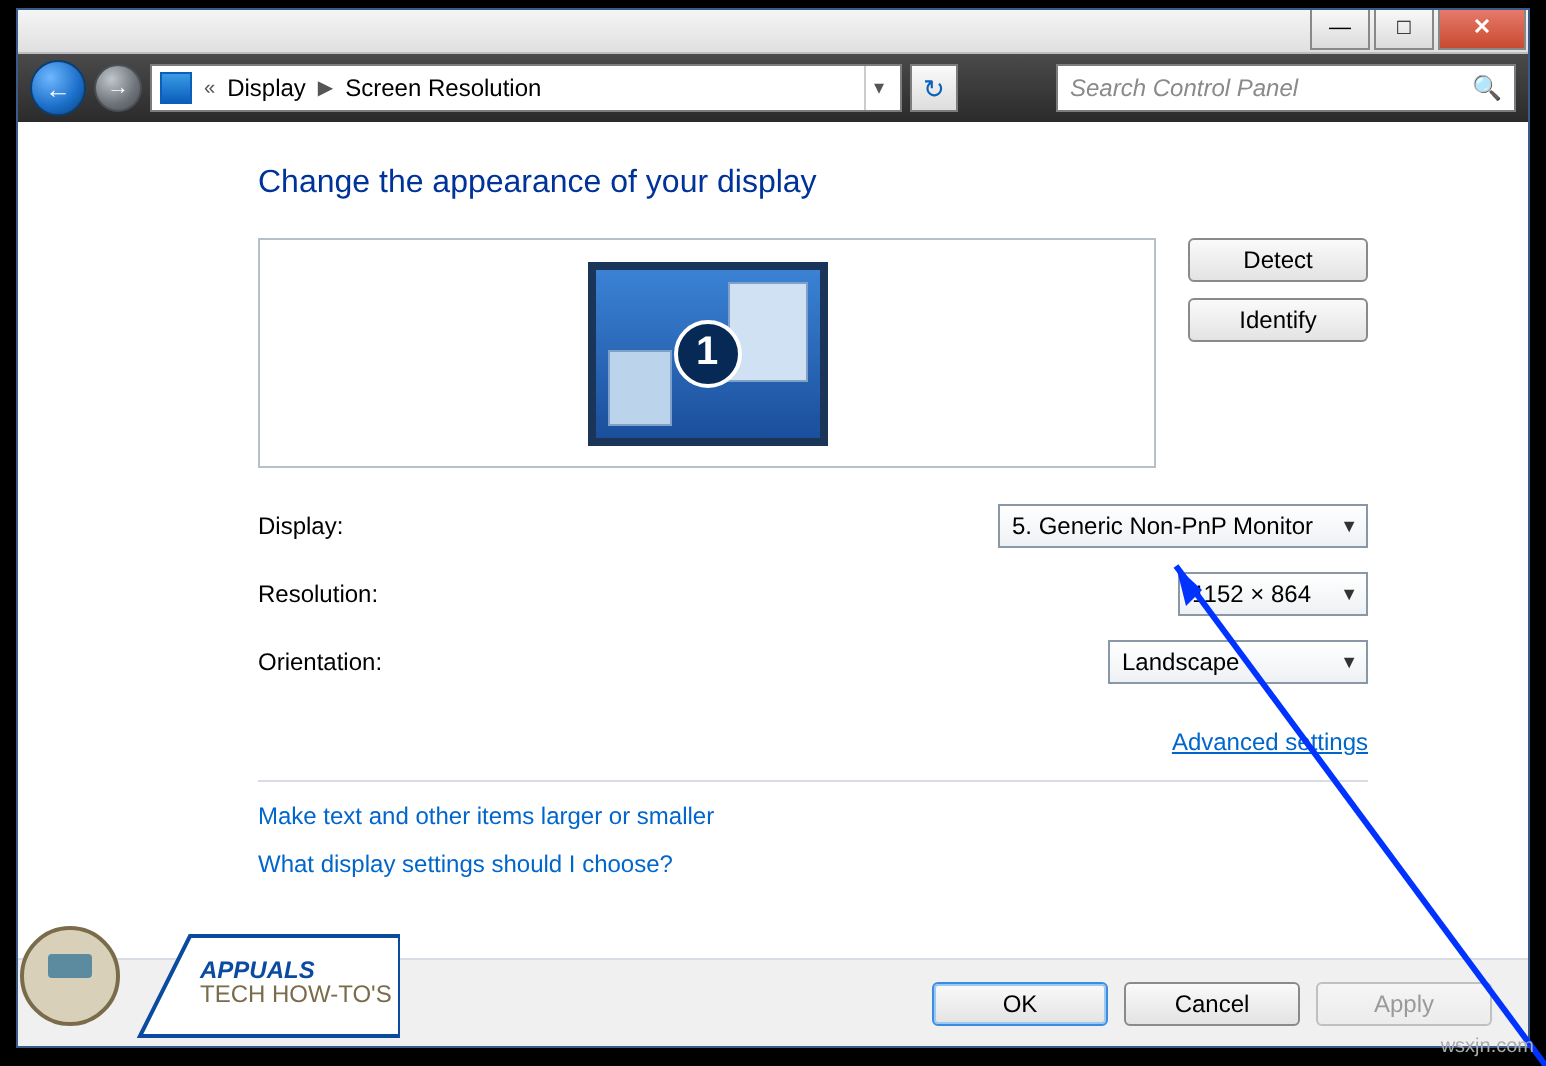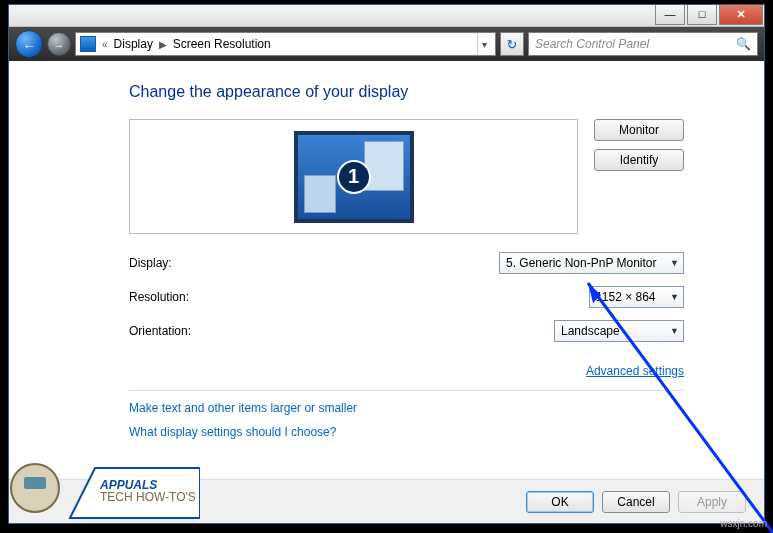--- a/index.html
+++ b/index.html
@@ -12,21 +12,21 @@
   .titlebtn.close { width: 44px; background: linear-gradient(#e57a6a,#c94a30); color:#fff; font-weight:bold; }
 
   .navbar { height: 34px; background: linear-gradient(#4a4a4a,#2b2b2b); display:flex; align-items:center; padding: 0 6px; gap:4px; }
   .navorb { width:28px; height:28px; border-radius:50%; background: radial-gradient(circle at 35% 30%, #6fb7ff, #1a6ec8 60%, #0b3e73); border:1px solid #0b3e73; display:flex; align-items:center; justify-content:center; color:#fff; font-size:13px; }
   .navorb.fwd { background: radial-gradient(circle at 35% 30%, #bfc6cc, #6c7278 60%, #4a4f54); border-color:#4a4f54; width:24px;height:24px;font-size:11px; }
   .addressbar { flex:1; height:24px; background:#fff; border:1px solid #7c7c7c; display:flex; align-items:center; padding:0 4px; gap:6px; }
   .addressbar .icon-cp { width:16px; height:16px; background: linear-gradient(#3a9be6,#0b5fbb); border:1px solid #0b5fbb; }
   .crumb-sep { color:#555; font-size:10px; }
   .addr-drop { margin-left:auto; color:#555; font-size:10px; padding:0 4px; border-left:1px solid #ccc; height:100%; display:flex;align-items:center;}
   .refresh { width:24px;height:24px; background:linear-gradient(#fafafa,#ddd); border:1px solid #7c7c7c; display:flex;align-items:center;justify-content:center;color:#0a63bb;font-size:13px;}
-  .searchbox { width:230px; height:24px; background:#fff; border:1px solid #7c7c7c; display:flex; align-items:center; padding:0 6px; color:#8a8a8a; font-style:italic; position:relative; }
+  .searchbox { width:230px; height:24px; background:#fff; border:1px solid #7c7c7c; display:flex; align-items:center; padding:0 6px; color:#8a8a8a; font-style:italic; position:relative;margin-left:45px; }
   .searchbox .mag { margin-left:auto; font-style:normal; color:#5c7fa6; }
 
   .content { flex:1; padding: 22px 80px 0 100px; overflow:hidden; position:relative;margin-left:20px; }
   .heading { color:#003399; font-size:16px; margin-bottom:18px; }
 
   .preview-row { display:flex; align-items:flex-start; }
   .preview-box { flex:1; height:115px; border:1px solid #b7c0c9; background:#fff; display:flex; align-items:center; justify-content:center; }
   .monitor { width:120px; height:92px; background:linear-gradient(#3b82d4,#1a4f9c); border:4px solid #1a3558; position:relative; display:flex; align-items:center; justify-content:center; overflow:hidden;}
   .monitor::before{content:"";position:absolute;left:6px;bottom:6px;width:30px;height:36px;background:#bcd3ec;border:1px solid #7fa1c9;}
   .monitor::after{content:"";position:absolute;right:6px;top:6px;width:38px;height:48px;background:#d0e1f3;border:1px solid #7fa1c9;}
@@ -44,21 +44,21 @@
   .combo.display{min-width:185px;} .combo.res{min-width:95px;} .combo.orient{min-width:130px;}
 
   .adv-row { text-align:right; margin-top:22px; }
   .link { color:#0066cc; text-decoration:underline; cursor:pointer; }
   .adv-row .link { text-decoration:underline; }
 
   .divider { border-top:1px solid #d7dde3; margin-top:12px; margin-bottom:10px; }
   .help-links .link { display:block; text-decoration:none; margin-bottom:10px; }
 
   .footer { height:44px; border-top:1px solid #d7dde3; background:#f0f0f0; display:flex; align-items:center; justify-content:flex-end; padding:0 18px; gap:8px; }
-  .footer .winbtn { width:68px; }
+  .footer .winbtn { width:88px; }
 
   .watermark { position:absolute; right:6px; bottom:4px; color:#aaa; font-size:10px; }
   .arrow-annot { position:absolute; right:0; bottom:0; width:300px; height:300px; pointer-events:none; }
   .appuals { position:absolute; left:0; bottom:0; width:200px; height:100px; pointer-events:none; }
 </style>
 </head>
 <body>
 
 <div class="window">
 
@@ -89,21 +89,21 @@
   <div class="content">
     <div class="heading">Change the appearance of your display</div>
 
     <div class="preview-row">
       <div class="preview-box">
         <div class="monitor">
           <div class="mon-num">1</div>
         </div>
       </div>
       <div class="side-btns">
-        <button class="winbtn">Monitor</button>
+        <button class="winbtn">Detect</button>
         <button class="winbtn">Identify</button>
       </div>
     </div>
 
     <div class="form">
       <div class="form-row">
         <label>Display:</label>
         <div class="combo display">
           <span>5. Generic Non-PnP Monitor</span>
           <span class="arrow">▼</span>

